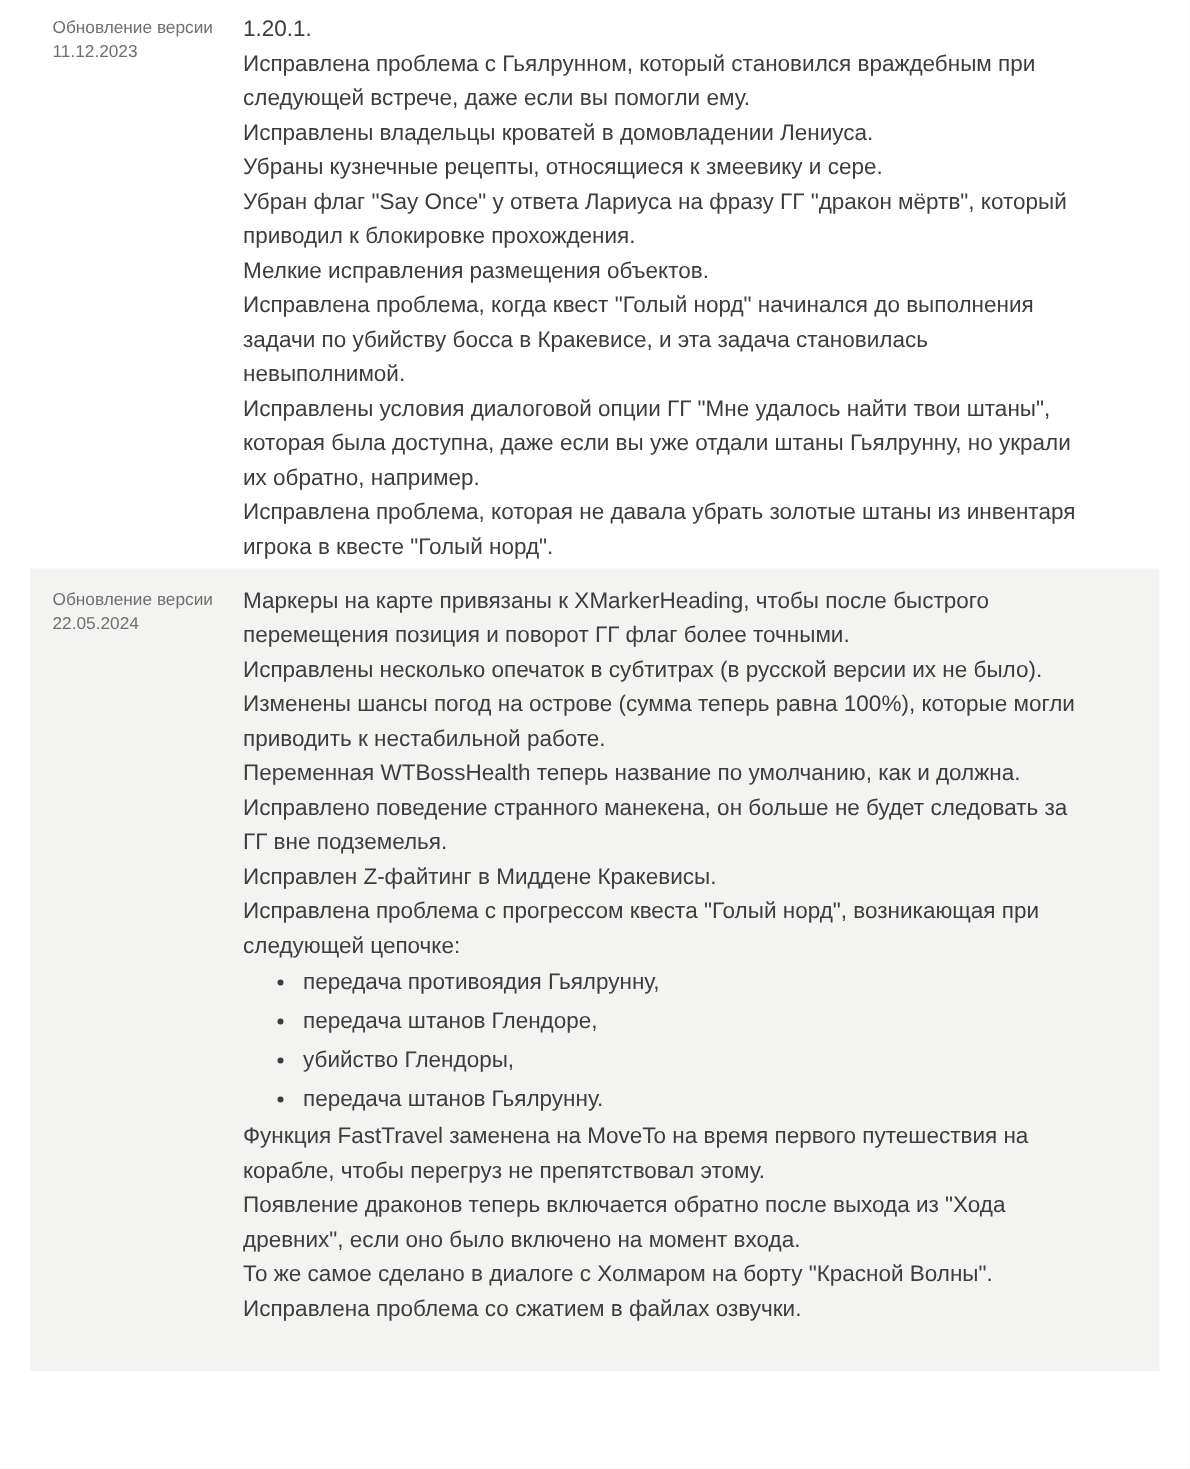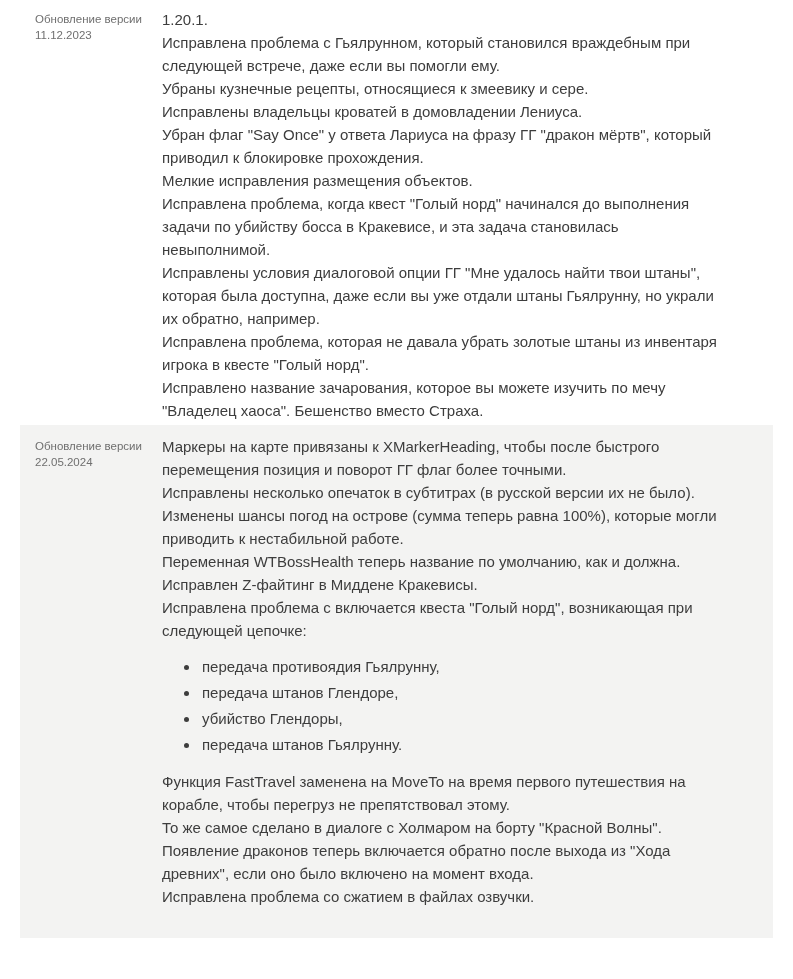--- a/index.html
+++ b/index.html
@@ -40,21 +40,21 @@
     line-height:16px;
     color:var(--label-color);
     padding-top:3px;
   }
   .cell-content{
     width:565px;
     flex:0 0 565px;
   }
   .entry{display:block;}
   ul.chain-list{
-    margin:12px 0;
+    margin:0 0;
     padding-left:38px;
     list-style:disc;
   }
   ul.chain-list li{
     line-height:26px;
     padding-left:2px;
   }
 </style>
 </head>
 <body>
@@ -62,49 +62,49 @@
 <div class="changelog-table">
 
   <div class="row">
     <div class="cell-label">
       <div>Обновление версии</div>
       <div>11.12.2023</div>
     </div>
     <div class="cell-content">
       <div class="entry">1.20.1.</div>
       <div class="entry">Исправлена проблема с Гьялрунном, который становился враждебным при следующей встрече, даже если вы помогли ему.</div>
+      <div class="entry">Исправлены владельцы кроватей в домовладении Лениуса.</div>
       <div class="entry">Убраны кузнечные рецепты, относящиеся к змеевику и сере.</div>
-      <div class="entry">Исправлены владельцы кроватей в домовладении Лениуса.</div>
       <div class="entry">Убран флаг "Say Once" у ответа Лариуса на фразу ГГ "дракон мёртв", который приводил к блокировке прохождения.</div>
       <div class="entry">Мелкие исправления размещения объектов.</div>
       <div class="entry">Исправлена проблема, когда квест "Голый норд" начинался до выполнения задачи по убийству босса в Кракевисе, и эта задача становилась невыполнимой.</div>
       <div class="entry">Исправлены условия диалоговой опции ГГ "Мне удалось найти твои штаны", которая была доступна, даже если вы уже отдали штаны Гьялрунну, но украли их обратно, например.</div>
       <div class="entry">Исправлена проблема, которая не давала убрать золотые штаны из инвентаря игрока в квесте "Голый норд".</div>
-      <div class="entry">Исправлено название зачарования, которое вы можете изучить по мечу "Владелец хаоса". Бешенство вместо Страха.</div>
     </div>
   </div>
 
   <div class="row alt">
     <div class="cell-label">
       <div>Обновление версии</div>
       <div>22.05.2024</div>
     </div>
     <div class="cell-content">
       <div class="entry">Маркеры на карте привязаны к XMarkerHeading, чтобы после быстрого перемещения позиция и поворот ГГ флаг более точными.</div>
       <div class="entry">Исправлены несколько опечаток в субтитрах (в русской версии их не было).</div>
       <div class="entry">Изменены шансы погод на острове (сумма теперь равна 100%), которые могли приводить к нестабильной работе.</div>
       <div class="entry">Переменная WTBossHealth теперь название по умолчанию, как и должна.</div>
+      <div class="entry">Исправлено поведение странного манекена, он больше не будет следовать за ГГ вне подземелья.</div>
       <div class="entry">Исправлен Z-файтинг в Миддене Кракевисы.</div>
-      <div class="entry">Исправлена проблема с включается квеста "Голый норд", возникающая при следующей цепочке:</div>
+      <div class="entry">Исправлена проблема с прогрессом квеста "Голый норд", возникающая при следующей цепочке:</div>
       <ul class="chain-list">
         <li>передача противоядия Гьялрунну,</li>
         <li>передача штанов Глендоре,</li>
         <li>убийство Глендоры,</li>
         <li>передача штанов Гьялрунну.</li>
       </ul>
       <div class="entry">Функция FastTravel заменена на MoveTo на время первого путешествия на корабле, чтобы перегруз не препятствовал этому.</div>
+      <div class="entry">Появление драконов теперь включается обратно после выхода из "Хода древних", если оно было включено на момент входа.</div>
       <div class="entry">То же самое сделано в диалоге с Холмаром на борту "Красной Волны".</div>
-      <div class="entry">Появление драконов теперь включается обратно после выхода из "Хода древних", если оно было включено на момент входа.</div>
       <div class="entry">Исправлена проблема со сжатием в файлах озвучки.</div>
     </div>
   </div>
 
 </div>
 
 </body></html>

